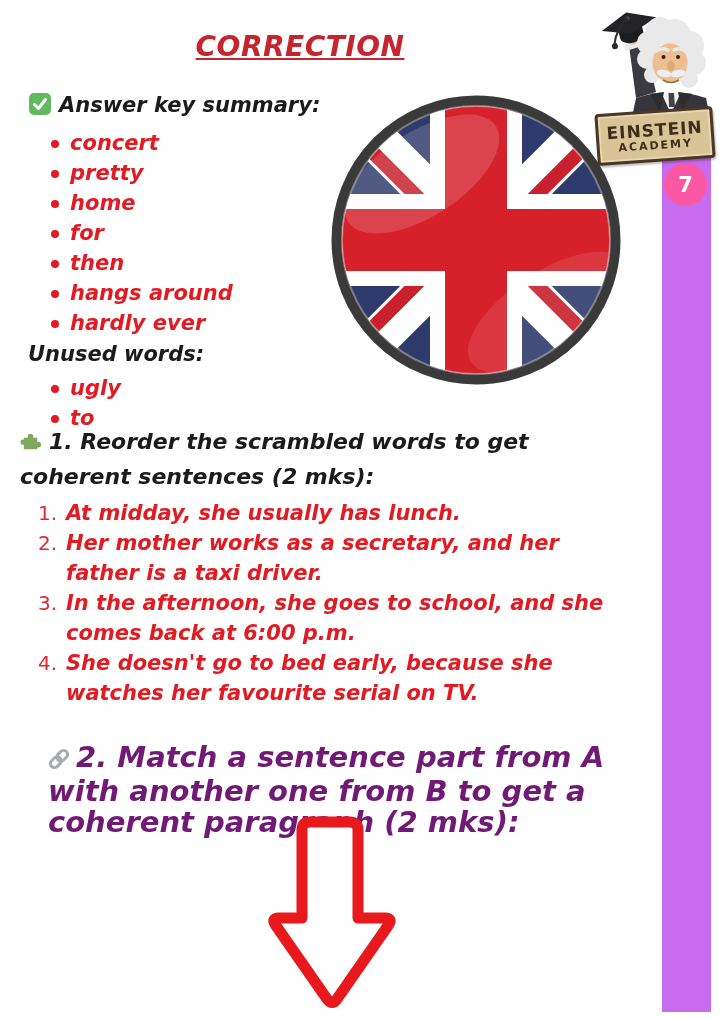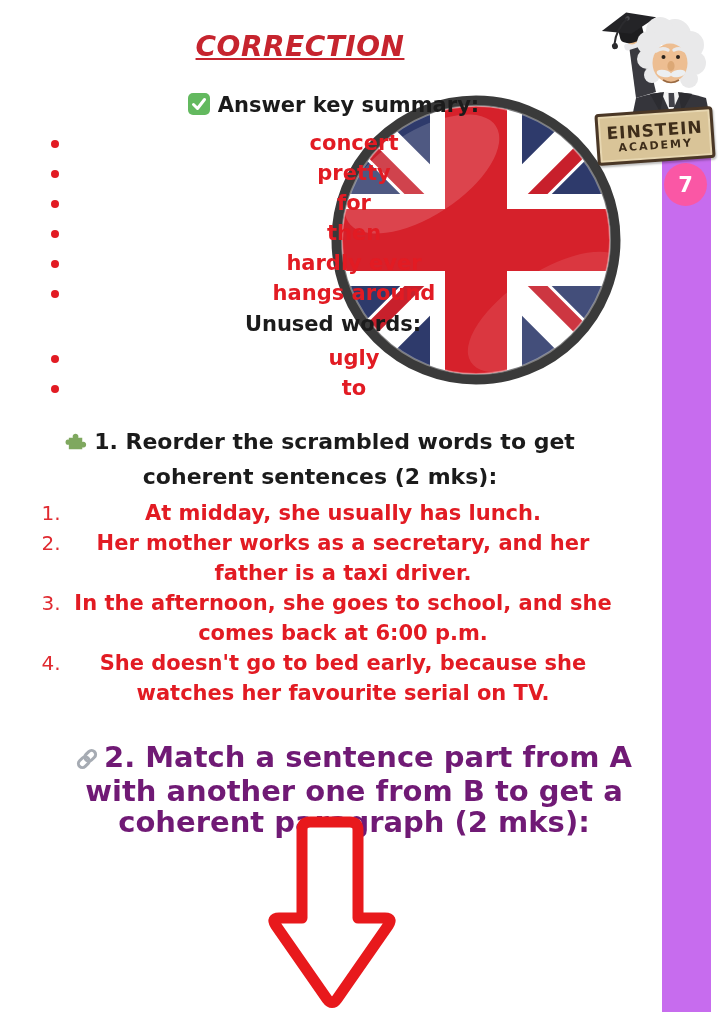--- a/index.html
+++ b/index.html
@@ -29,21 +29,21 @@
     background:#d9c498;border:3px solid #4a3726;border-radius:4px;
     transform:rotate(-4deg);
     display:flex;flex-direction:column;align-items:center;justify-content:center;
     box-shadow:inset 0 0 0 2px #e7d7b2, 1px 2px 2px rgba(0,0,0,.25);
   }
   .logo-sign .l1{font-size:17px;font-weight:800;color:#3e2d1a;letter-spacing:1px;line-height:18px;}
   .logo-sign .l2{font-size:11px;font-weight:800;color:#3e2d1a;letter-spacing:2px;line-height:13px;}
   
   .flag{position:absolute;left:330px;top:94px;z-index:0;}
   
-  .blk{position:absolute;color:#1b1b1b;font-weight:700;text-align:center;}
+  .blk{position:absolute;color:#1b1b1b;font-style:italic;font-weight:700;}
   .answer-key{left:28px;top:90px;width:610px;}
   .hline{font-size:21px;line-height:30px;color:#1b1b1b;}
   .hline .ic{display:inline-block;vertical-align:-4px;margin-right:7px;}
   ul.red-list{list-style:none;margin:4px 0 0 0;padding:0 0 0 42px;}
   ul.red-list li{
     position:relative;font-size:21px;line-height:30px;color:#e21b23;font-weight:800;
   }
   ul.red-list li::before{
     content:"";position:absolute;left:-19px;top:12px;width:8px;height:8px;border-radius:50%;background:#e21b23;
   }
@@ -164,24 +164,25 @@
       <svg width="24" height="24" viewBox="0 0 24 24">
         <rect x="1" y="1" width="22" height="22" rx="5" fill="#63b95f"></rect>
         <path d="M6.5 12.5 L10.5 16.5 L17.5 7.5" stroke="#ffffff" stroke-width="3" fill="none" stroke-linecap="round" stroke-linejoin="round"></path>
       </svg>
     </span><span>Answer key summary:</span>
   </div>
   <ul class="red-list">
 
   <li>concert</li>
       <li>pretty</li>
+      <li>home</li>
       <li>for</li>
       <li>then</li>
+      <li>hangs around</li>
       <li>hardly ever</li>
-      <li>hangs around</li>
     </ul>
   <div class="unused-h">Unused words:</div>
   <ul class="red-list">
 
   <li>ugly</li>
       <li>to</li>
     </ul>
 </div>
 
 <div class="blk section1">

